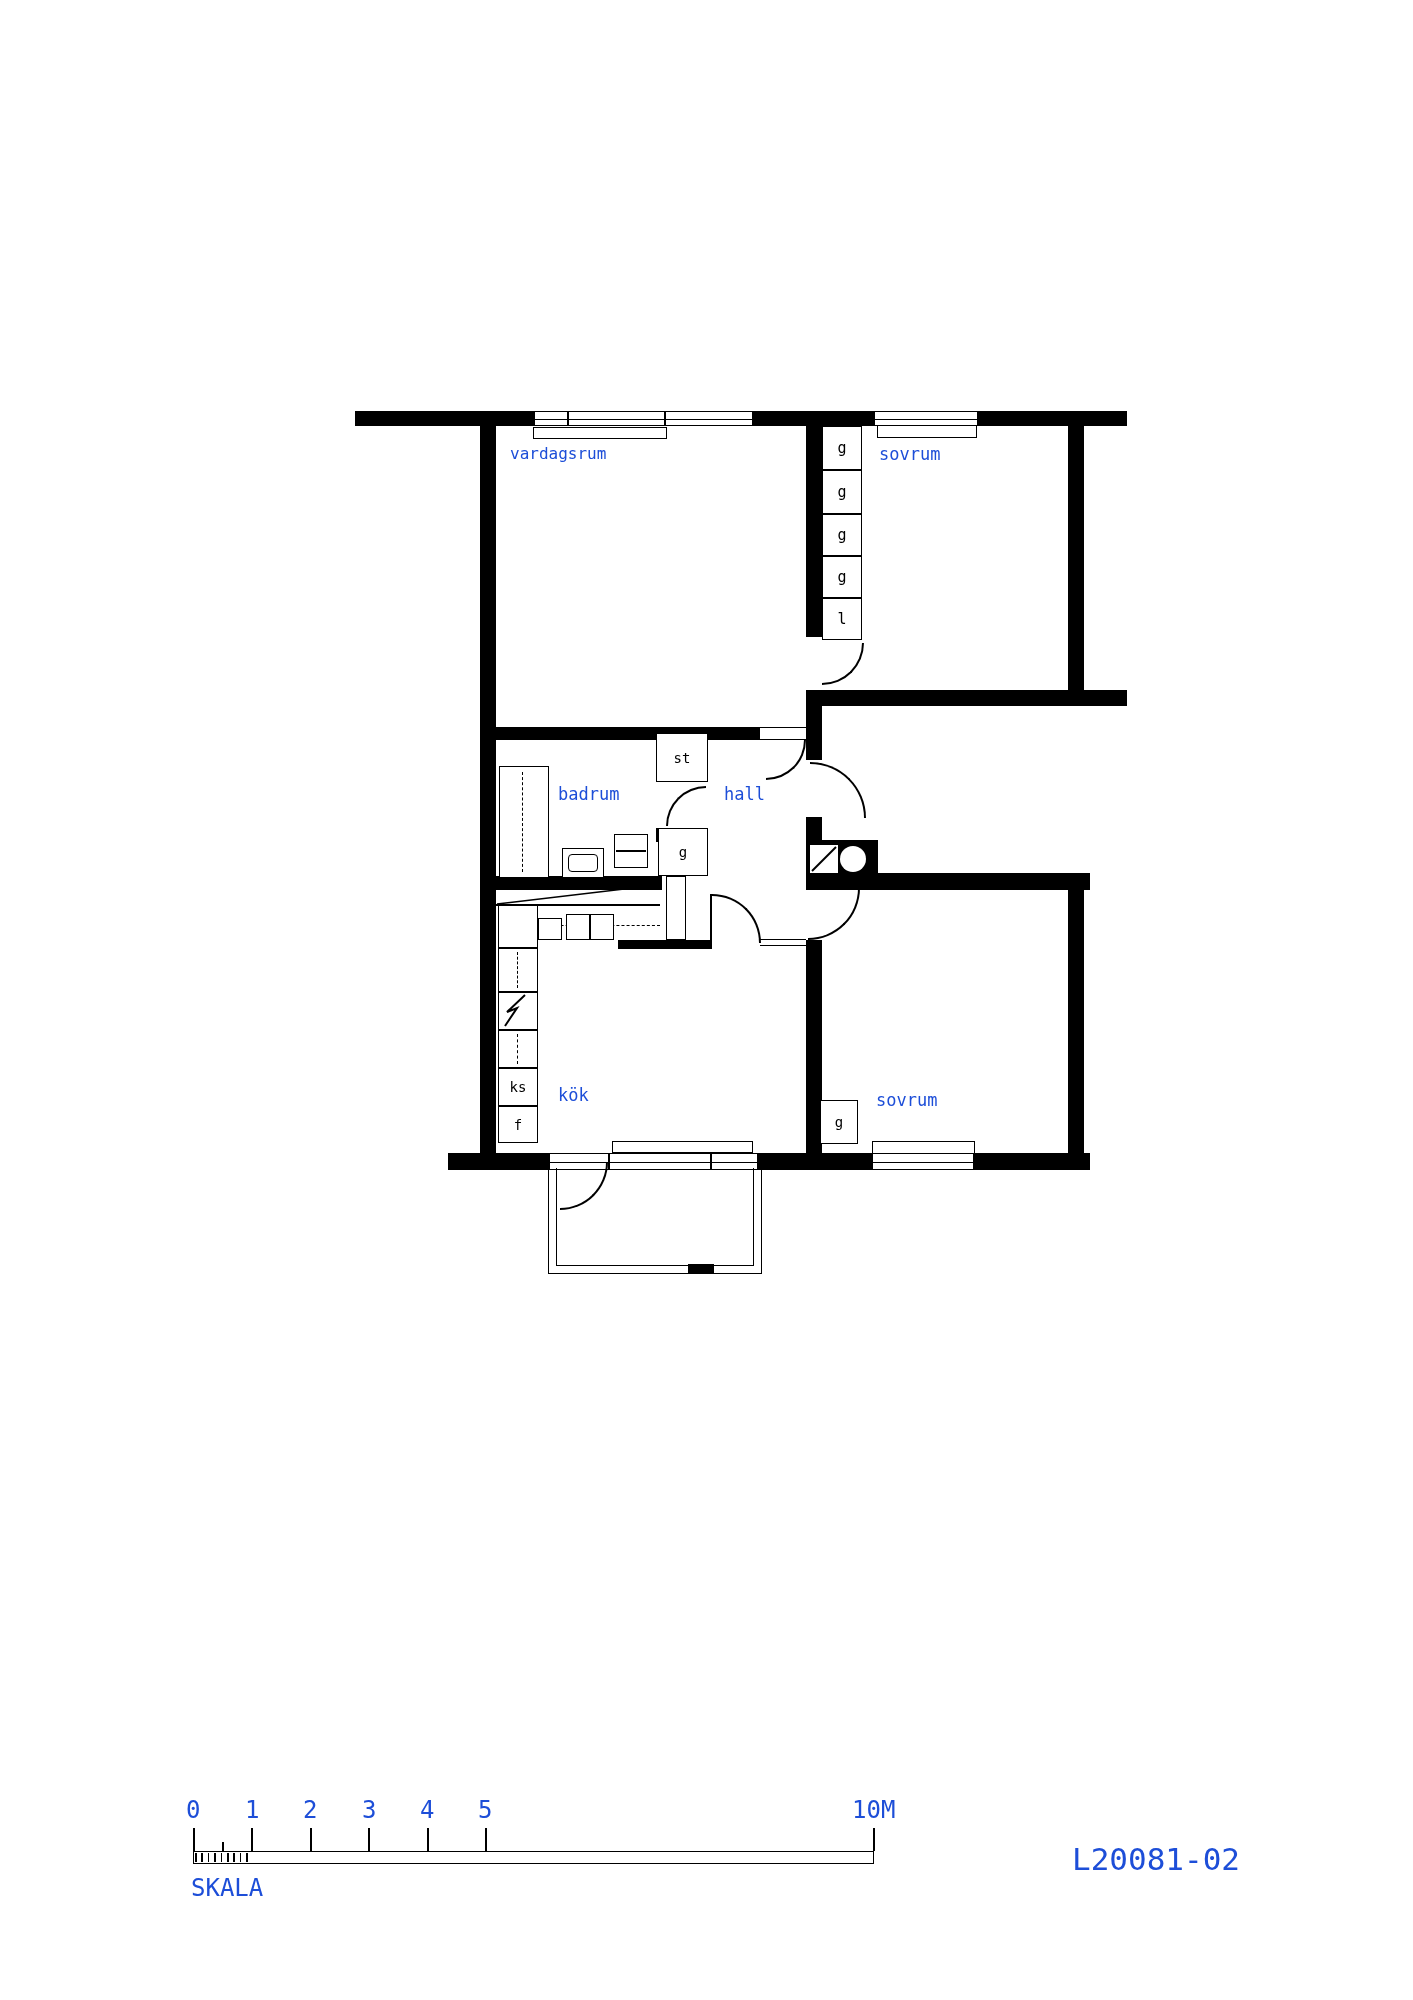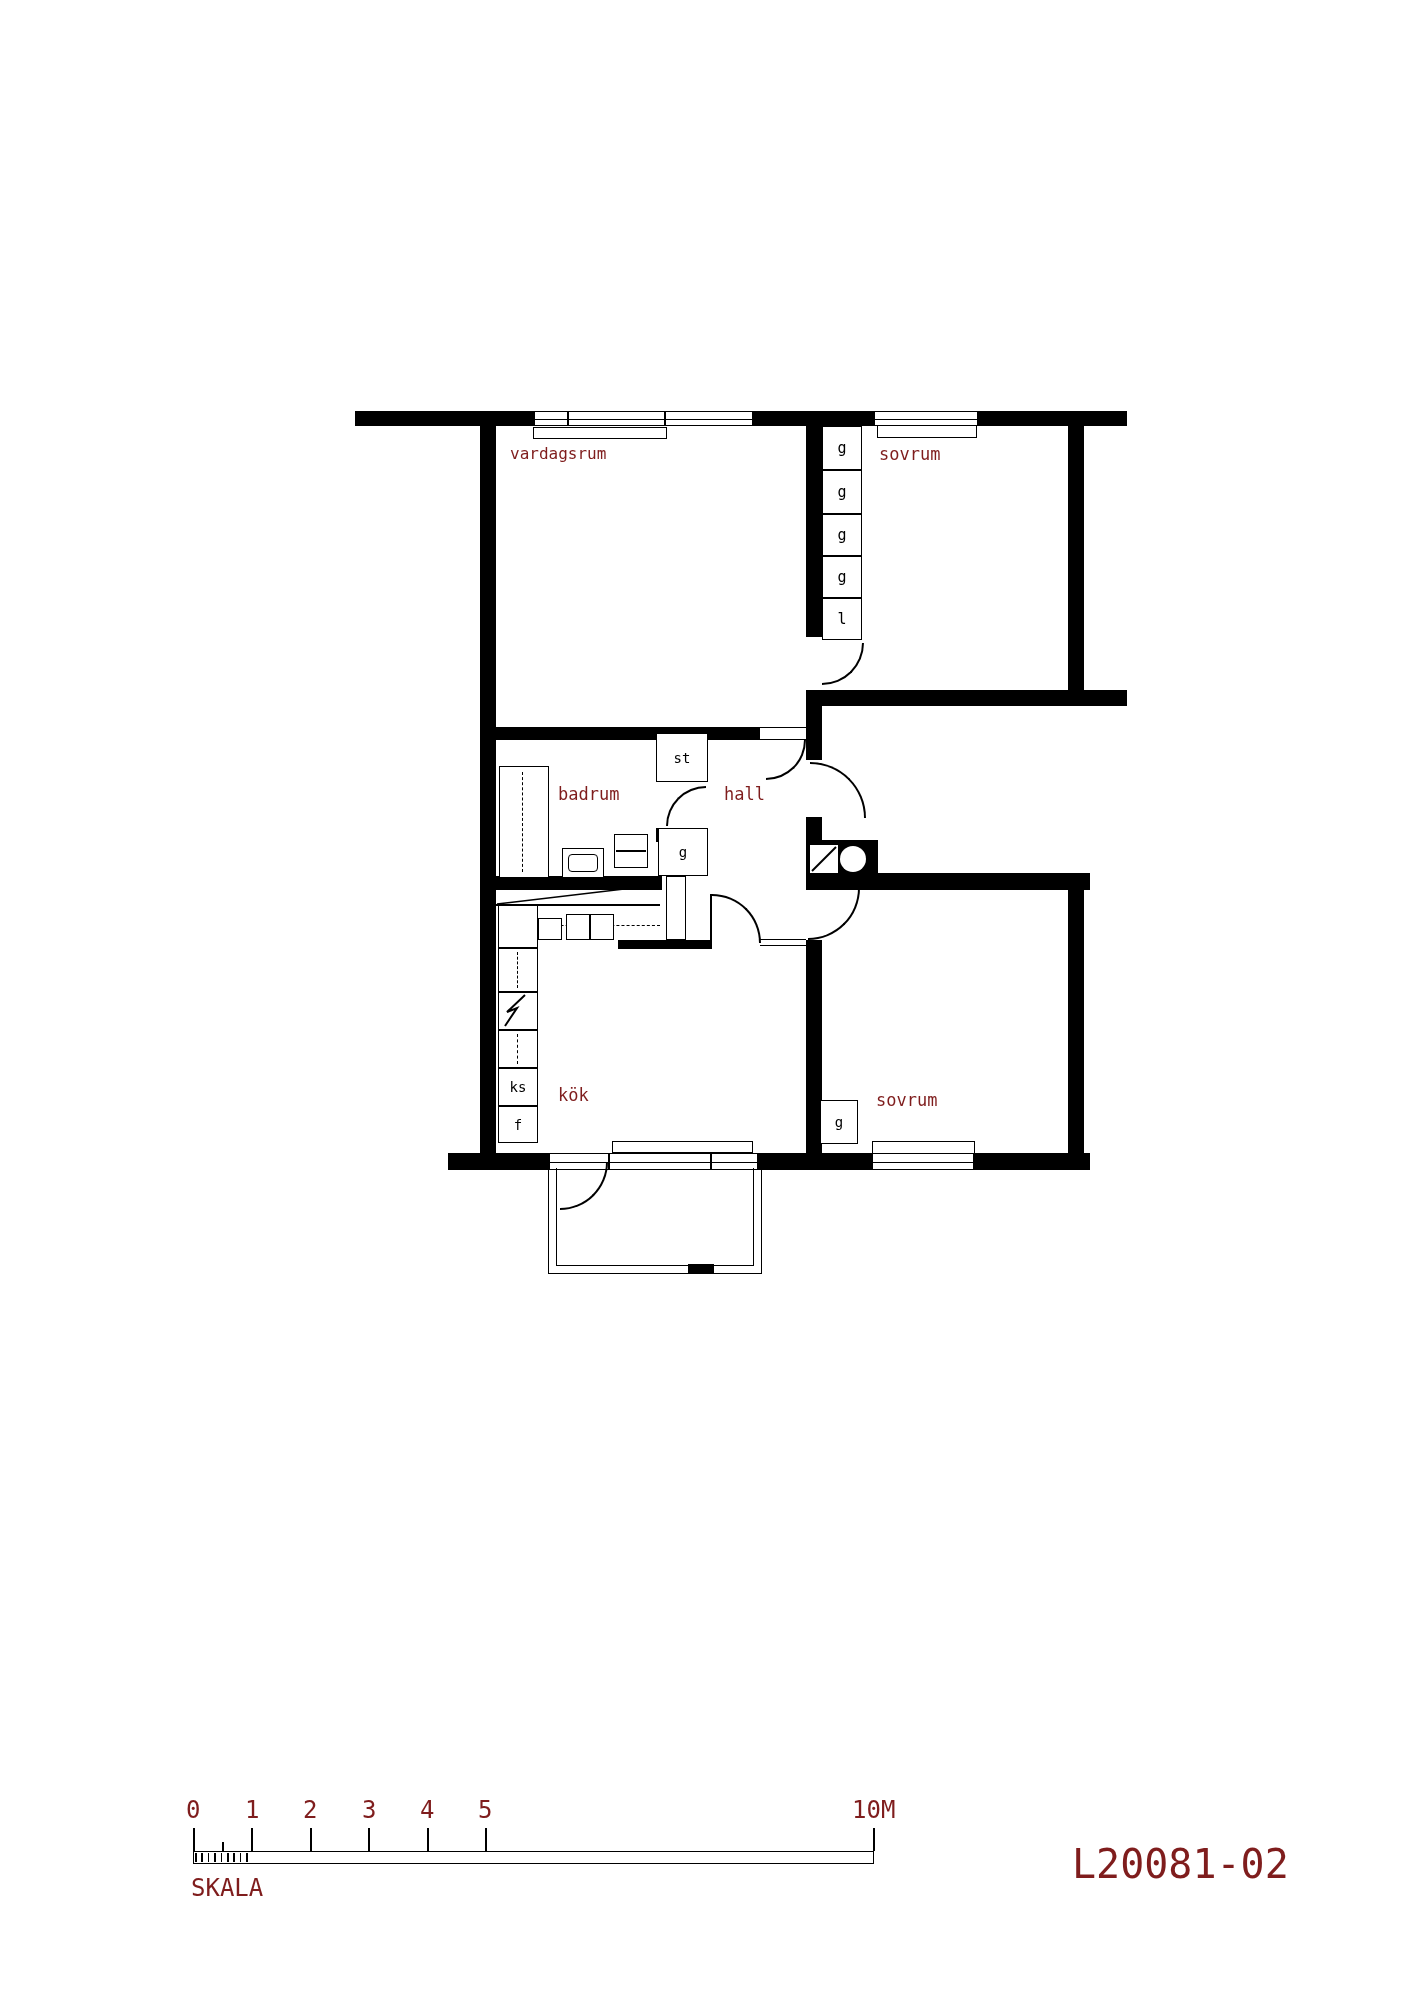--- a/index.html
+++ b/index.html
@@ -3,21 +3,21 @@
 <meta charset="utf-8">
 <style>
   html,body{margin:0;padding:0;background:#fff;}
   .sheet{position:relative;width:1413px;height:2000px;background:#fff;overflow:hidden;
          font-family:"DejaVu Sans Mono",monospace;color:#000;}
   .w{position:absolute;background:#000;}
   .tl{position:absolute;background:#000;}
   .box{position:absolute;background:#fff;border:1.6px solid #000;box-sizing:border-box;}
   .cell{position:absolute;background:#fff;border:1.6px solid #000;box-sizing:border-box;
         display:flex;align-items:center;justify-content:center;font-size:15px;}
-  .lbl{position:absolute;white-space:nowrap;color:#7f1d1d;}
+  .lbl{position:absolute;white-space:nowrap;color:#1d4ed8;}
   .arc{position:absolute;box-sizing:border-box;}
   .arc.se{border-right:2px solid #000;border-bottom:2px solid #000;border-bottom-right-radius:100% 100%;}
   .arc.ne{border-top:2px solid #000;border-right:2px solid #000;border-top-right-radius:100% 100%;}
   .arc.nw{border-top:2px solid #000;border-left:2px solid #000;border-top-left-radius:100% 100%;}
   .win{position:absolute;background:#fff;border-top:1.6px solid #000;border-bottom:1.6px solid #000;box-sizing:border-box;}
   .win .mid{position:absolute;left:0;right:0;top:50%;height:1.4px;background:#000;}
   .thr{position:absolute;background:#fff;border-top:1.5px solid #000;border-bottom:1.5px solid #000;box-sizing:border-box;}
   .dashv{position:absolute;border-left:1.5px dashed #000;}
   .dashh{position:absolute;border-top:1.5px dashed #000;}
   .hatch{position:absolute;background:repeating-linear-gradient(90deg,#000 0 1.6px,#fff 1.6px 6.4px);}
@@ -160,21 +160,21 @@
   <div style="position:absolute;left:556px;top:1168px;width:198px;height:98px;border-left:1.2px solid #000;border-right:1.2px solid #000;border-bottom:1.2px solid #000;box-sizing:border-box;"></div>
   <div class="w" style="left:688px;top:1264px;width:26px;height:10px;"></div>
 
   <div class="lbl" style="left:510px;top:444px;font-size:16px;">vardagsrum</div>
   <div class="lbl" style="left:879px;top:444px;font-size:17px;">sovrum</div>
   <div class="lbl" style="left:558px;top:784px;font-size:17px;">badrum</div>
   <div class="lbl" style="left:724px;top:784px;font-size:17px;">hall</div>
   <div class="lbl" style="left:558px;top:1085px;font-size:17px;">kök</div>
   <div class="lbl" style="left:876px;top:1090px;font-size:17px;">sovrum</div>
 
-  <div class="lbl" style="left:1072px;top:1841px;font-size:40px;">L20081-02</div>
+  <div class="lbl" style="left:1072px;top:1841px;font-size:31px;">L20081-02</div>
 
   <div class="lbl" style="left:186px;top:1796px;font-size:24px;">0</div>
   <div class="lbl" style="left:245px;top:1796px;font-size:24px;">1</div>
   <div class="lbl" style="left:303px;top:1796px;font-size:24px;">2</div>
   <div class="lbl" style="left:362px;top:1796px;font-size:24px;">3</div>
   <div class="lbl" style="left:420px;top:1796px;font-size:24px;">4</div>
   <div class="lbl" style="left:478px;top:1796px;font-size:24px;">5</div>
   <div class="lbl" style="left:852px;top:1796px;font-size:24px;">10M</div>
 
   <div class="tl" style="left:193px;top:1828px;width:1.6px;height:23px;"></div>

